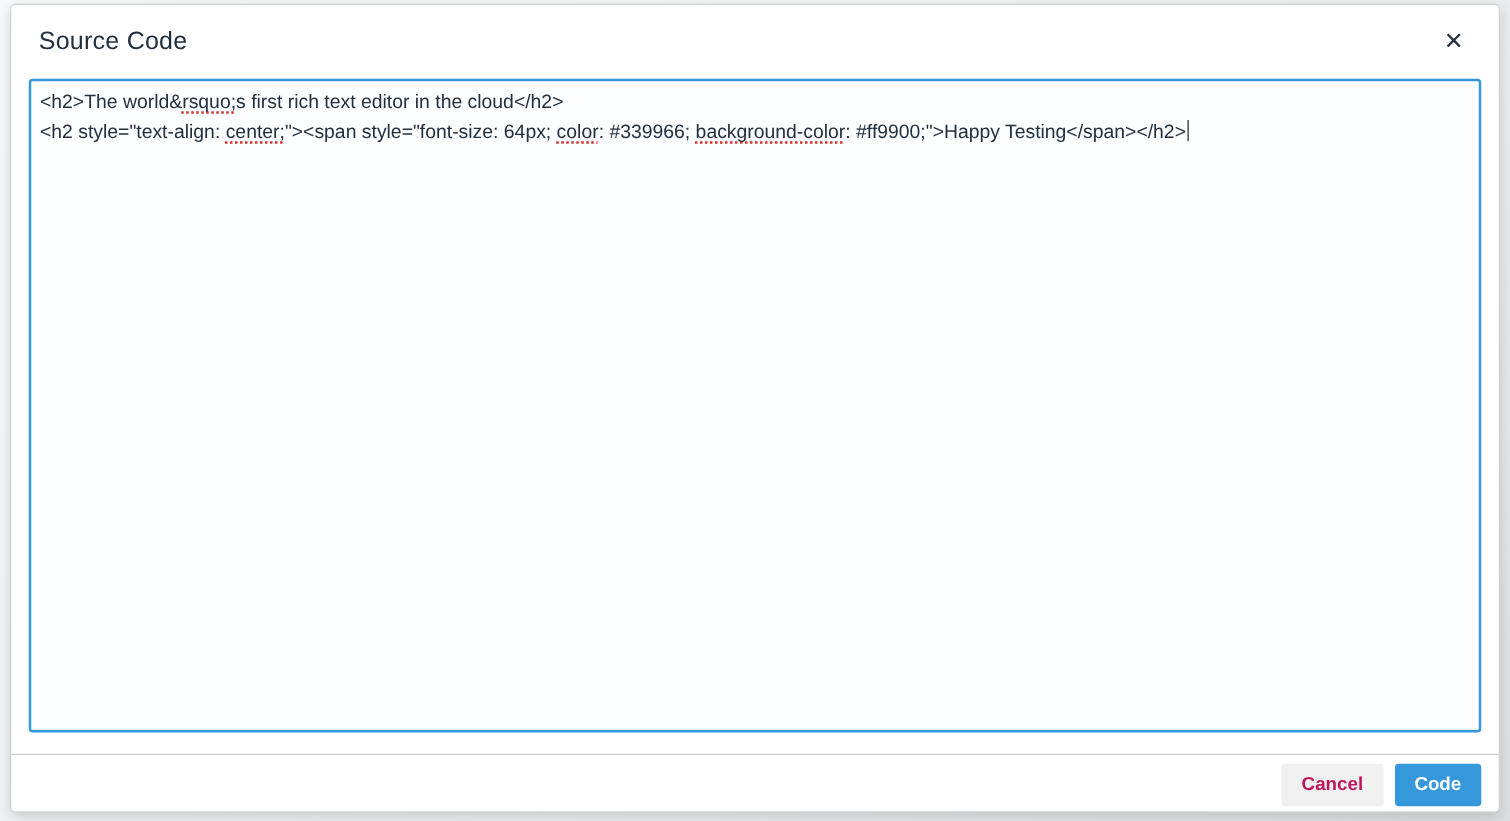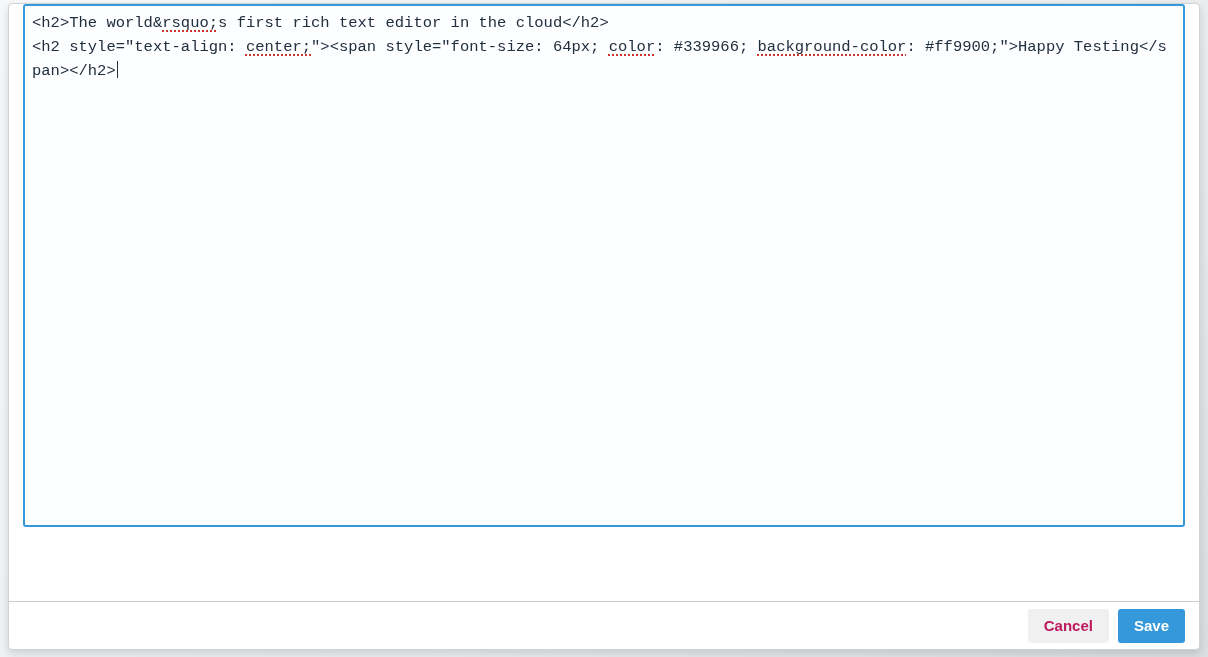--- a/index.html
+++ b/index.html
@@ -44,21 +44,21 @@
   .dialog-body {
     flex: 1 1 auto;
     padding: 0 14px;
   }
   .code-area {
     width: 100%; height: 523px;
     border: 2px solid #3598db;
     border-radius: 3px;
     background: #fdfeff;
     padding: 5px 7px;
-    font-family: Liberation Mono, monospace;
+    font-family: Liberation Sans, sans-serif;
     font-size: 15.5px; line-height: 24px;
     color: #222f3e;
     white-space: pre-wrap;
     word-break: break-all;
     cursor: text;
     overflow: auto;
     outline: none;
   }
   .code-line { min-height: 24px; }
   .misspelled {
@@ -95,23 +95,29 @@
   .btn-secondary { background: #f0f0f0; color: #be185d; }
   .btn-primary  { background: #3598db; color: #ffffff; }
 </style>
 </head>
 <body>
 
 <div class="backdrop"></div>
 
 <div class="dialog">
 
+  <div class="dialog-header">
+    <div class="dialog-title">Source Code</div>
+    <button class="close-button">
+      <span class="close-icon">✕</span>
+    </button>
+  </div>
 
   <div class="dialog-body">
     <div class="code-area" role="textbox" aria-multiline="true"><div class="code-line"><span>&lt;h2&gt;The world&amp;</span><span class="misspelled">rsquo;</span><span>s first rich text editor in the cloud&lt;/h2&gt;</span></div><div class="code-line"><span>&lt;h2 style="text-align: </span><span class="misspelled">center;</span><span>"&gt;&lt;span style="font-size: 64px; </span><span class="misspelled">color</span><span>: #339966; </span><span class="misspelled">background-color</span><span>: #ff9900;"&gt;Happy Testing&lt;/span&gt;&lt;/h2&gt;</span><span class="text-caret"></span></div></div>
   </div>
 
   <div class="dialog-footer">
     <button class="btn btn-secondary">Cancel</button>
-    <button class="btn btn-primary">Save</button>
+    <button class="btn btn-primary">Code</button>
   </div>
 
 </div>
 
 </body></html>

